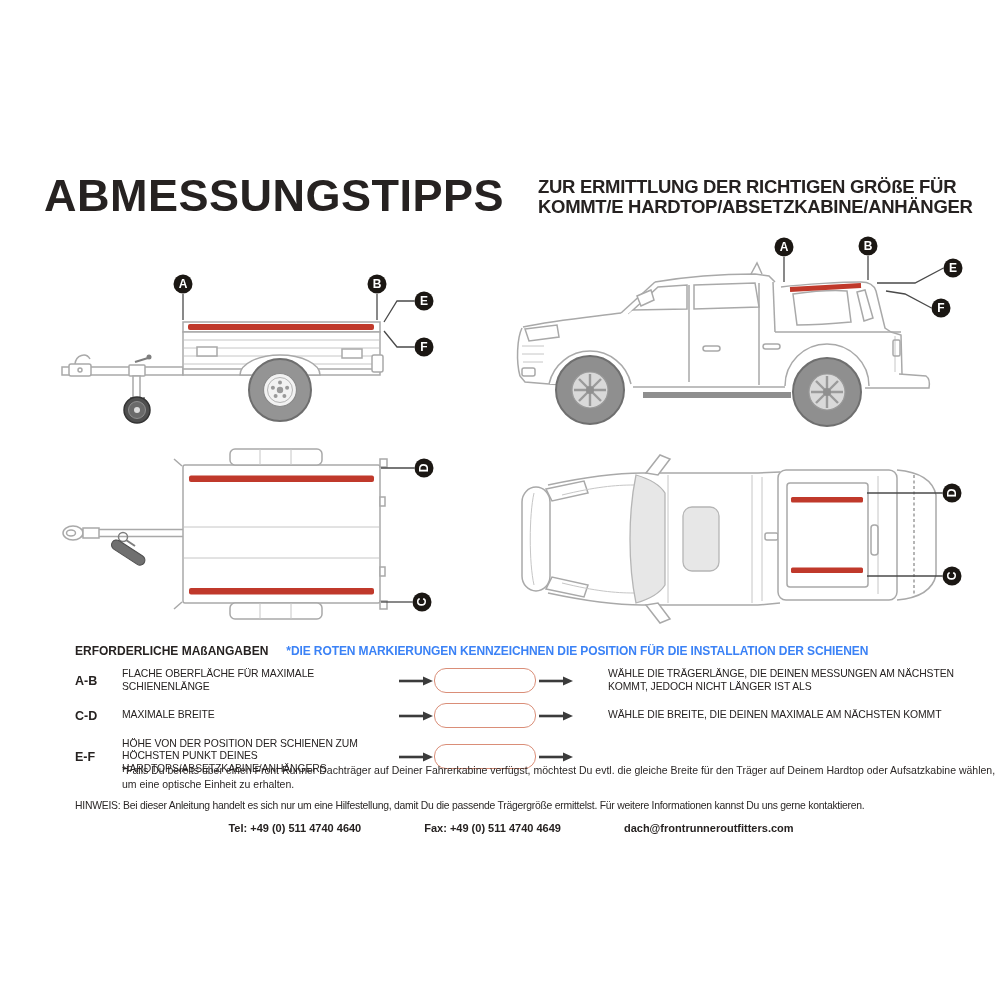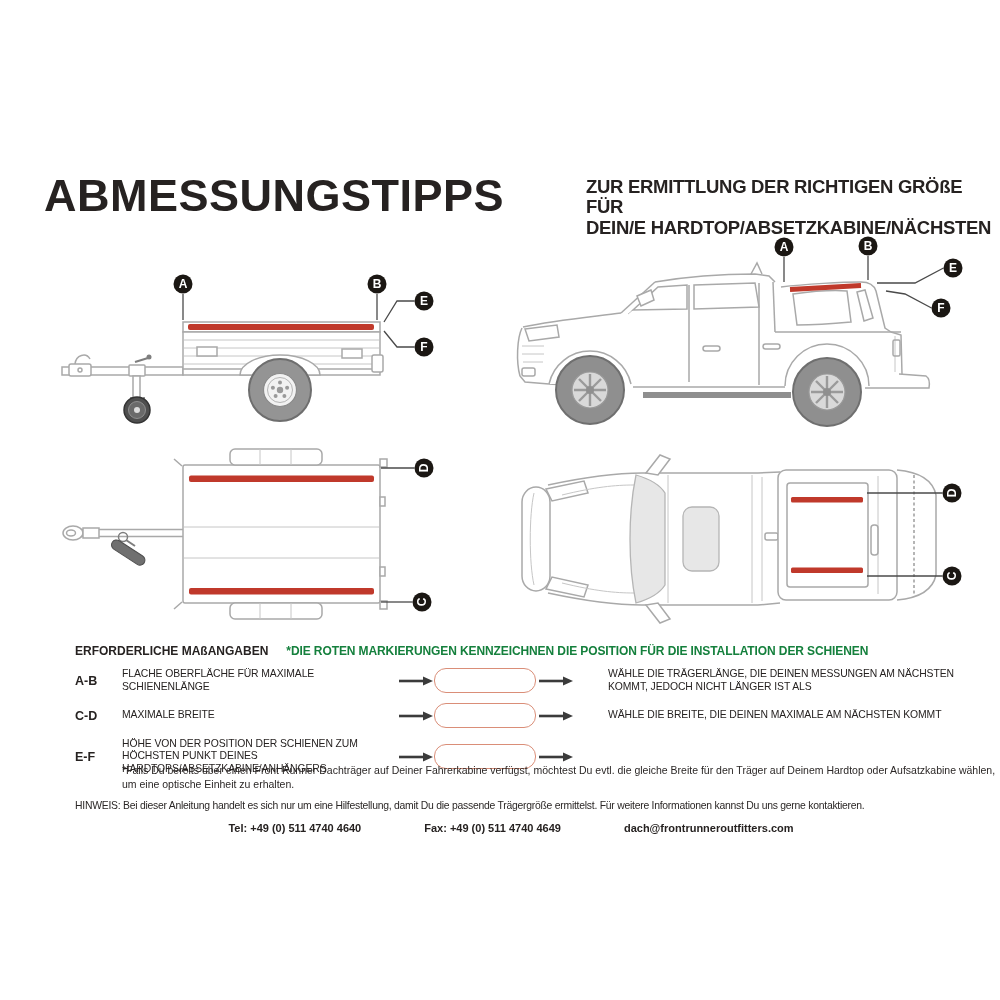--- a/index.html
+++ b/index.html
@@ -2,26 +2,26 @@
 <html><head>
 <meta charset="utf-8">
 <style>
   html,body{margin:0;padding:0;}
   body{
     width:1000px;height:1000px;background:#ffffff;position:relative;overflow:hidden;
     font-family:"Liberation Sans",sans-serif;color:#262221;
   }
   .abs{position:absolute;}
   #title{left:44px;top:170px;font-size:45px;font-weight:800;letter-spacing:.5px;white-space:nowrap;}
-  #subtitle{left:538px;top:177px;font-size:18.5px;font-weight:700;line-height:1.1;letter-spacing:-.3px;margin-left:48px;}
+  #subtitle{left:538px;top:177px;font-size:18.5px;font-weight:700;line-height:1.1;letter-spacing:-.3px;}
   .diagram{position:absolute;}
   .diagram svg{display:block;}
   
   #meas-head{left:75px;top:644px;display:flex;gap:18px;font-size:12px;font-weight:700;white-space:nowrap;}
-  #meas-head .red{color:#15803d;letter-spacing:-.1px;}
+  #meas-head .red{color:#3b82f6;letter-spacing:-.1px;}
   #rows{left:75px;top:668px;width:901px;display:flex;flex-direction:column;gap:10px;}
   .mrow{display:grid;grid-template-columns:47px 276px 36px 104px 70px 368px;align-items:center;}
   .mkey{font-size:12.5px;font-weight:700;}
   .mdesc,.mres{font-size:10.4px;font-weight:400;line-height:1.2;letter-spacing:-.1px;padding-right:10px;}
   .pill{width:100px;height:23px;border:1.5px solid #da8e78;border-radius:12px;background:#fff;}
   .acell svg{display:block;}
   #fn1{left:75px;top:764px;width:885px;font-size:10.5px;font-weight:400;line-height:1.3;color:#2b2726;margin-left:47px;}
   #hinweis{left:75px;top:800px;font-size:10.4px;font-weight:400;letter-spacing:-.25px;white-space:nowrap;color:#2b2726;}
   #contact{left:75px;top:822px;width:872px;display:flex;justify-content:center;gap:63px;font-size:11px;font-weight:700;white-space:nowrap;}
   
@@ -33,21 +33,21 @@
   .lt{stroke:#c6c6c6;stroke-width:1;fill:none;}
   .red-mark{fill:#c0392b;}
 </style>
 </head>
 <body>
 
 <div class="abs" id="title">ABMESSUNGSTIPPS</div>
 
 <div class="abs" id="subtitle">
   <div>ZUR ERMITTLUNG DER RICHTIGEN GRÖßE FÜR</div>
-  <div>DEIN/E HARDTOP/ABSETZKABINE/NÄCHSTEN</div>
+  <div>KOMMT/E HARDTOP/ABSETZKABINE/ANHÄNGER</div>
 </div>
 
 <div class="diagram" style="left:55px;top:263px;">
 <svg width="410" height="175" viewBox="0 0 410 175">
   <g>
 
     <rect class="lnf" x="30" y="104" width="98" height="8"></rect>
 
     <rect class="lnf" x="14" y="101" width="22" height="12" rx="2"></rect>
     <path class="ln" d="M20,101 C21,92 31,89 35,96"></path>

